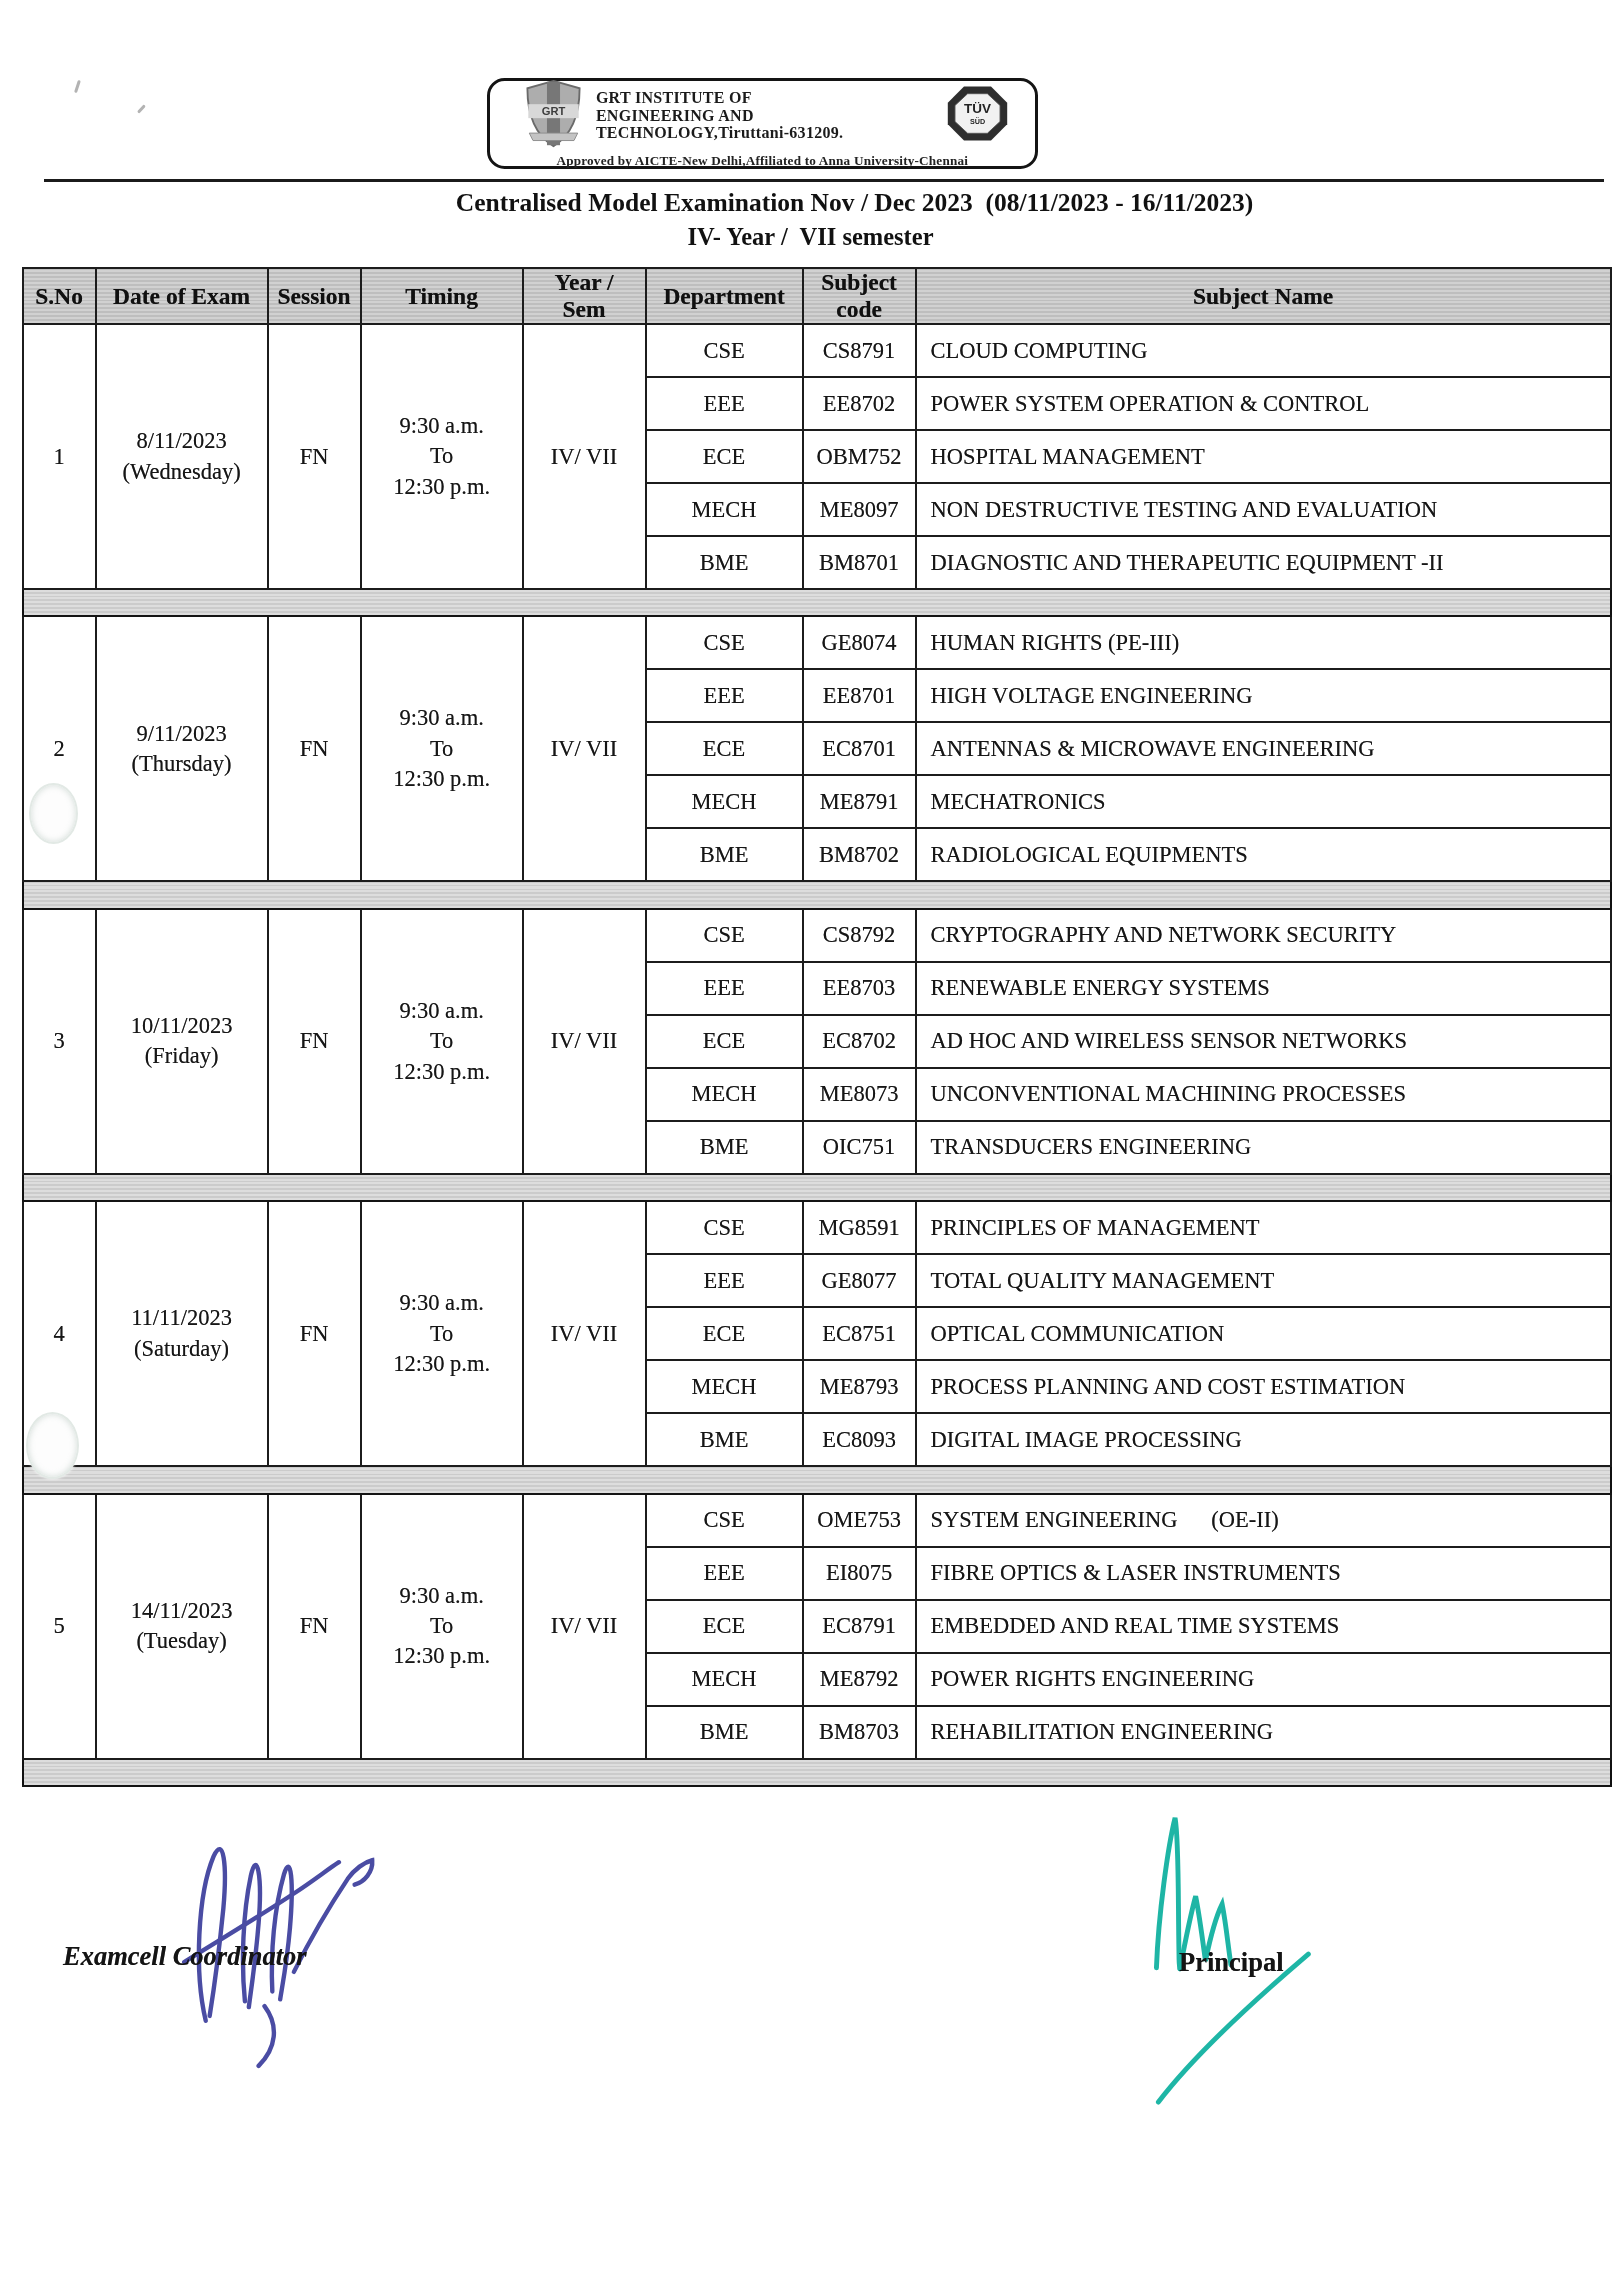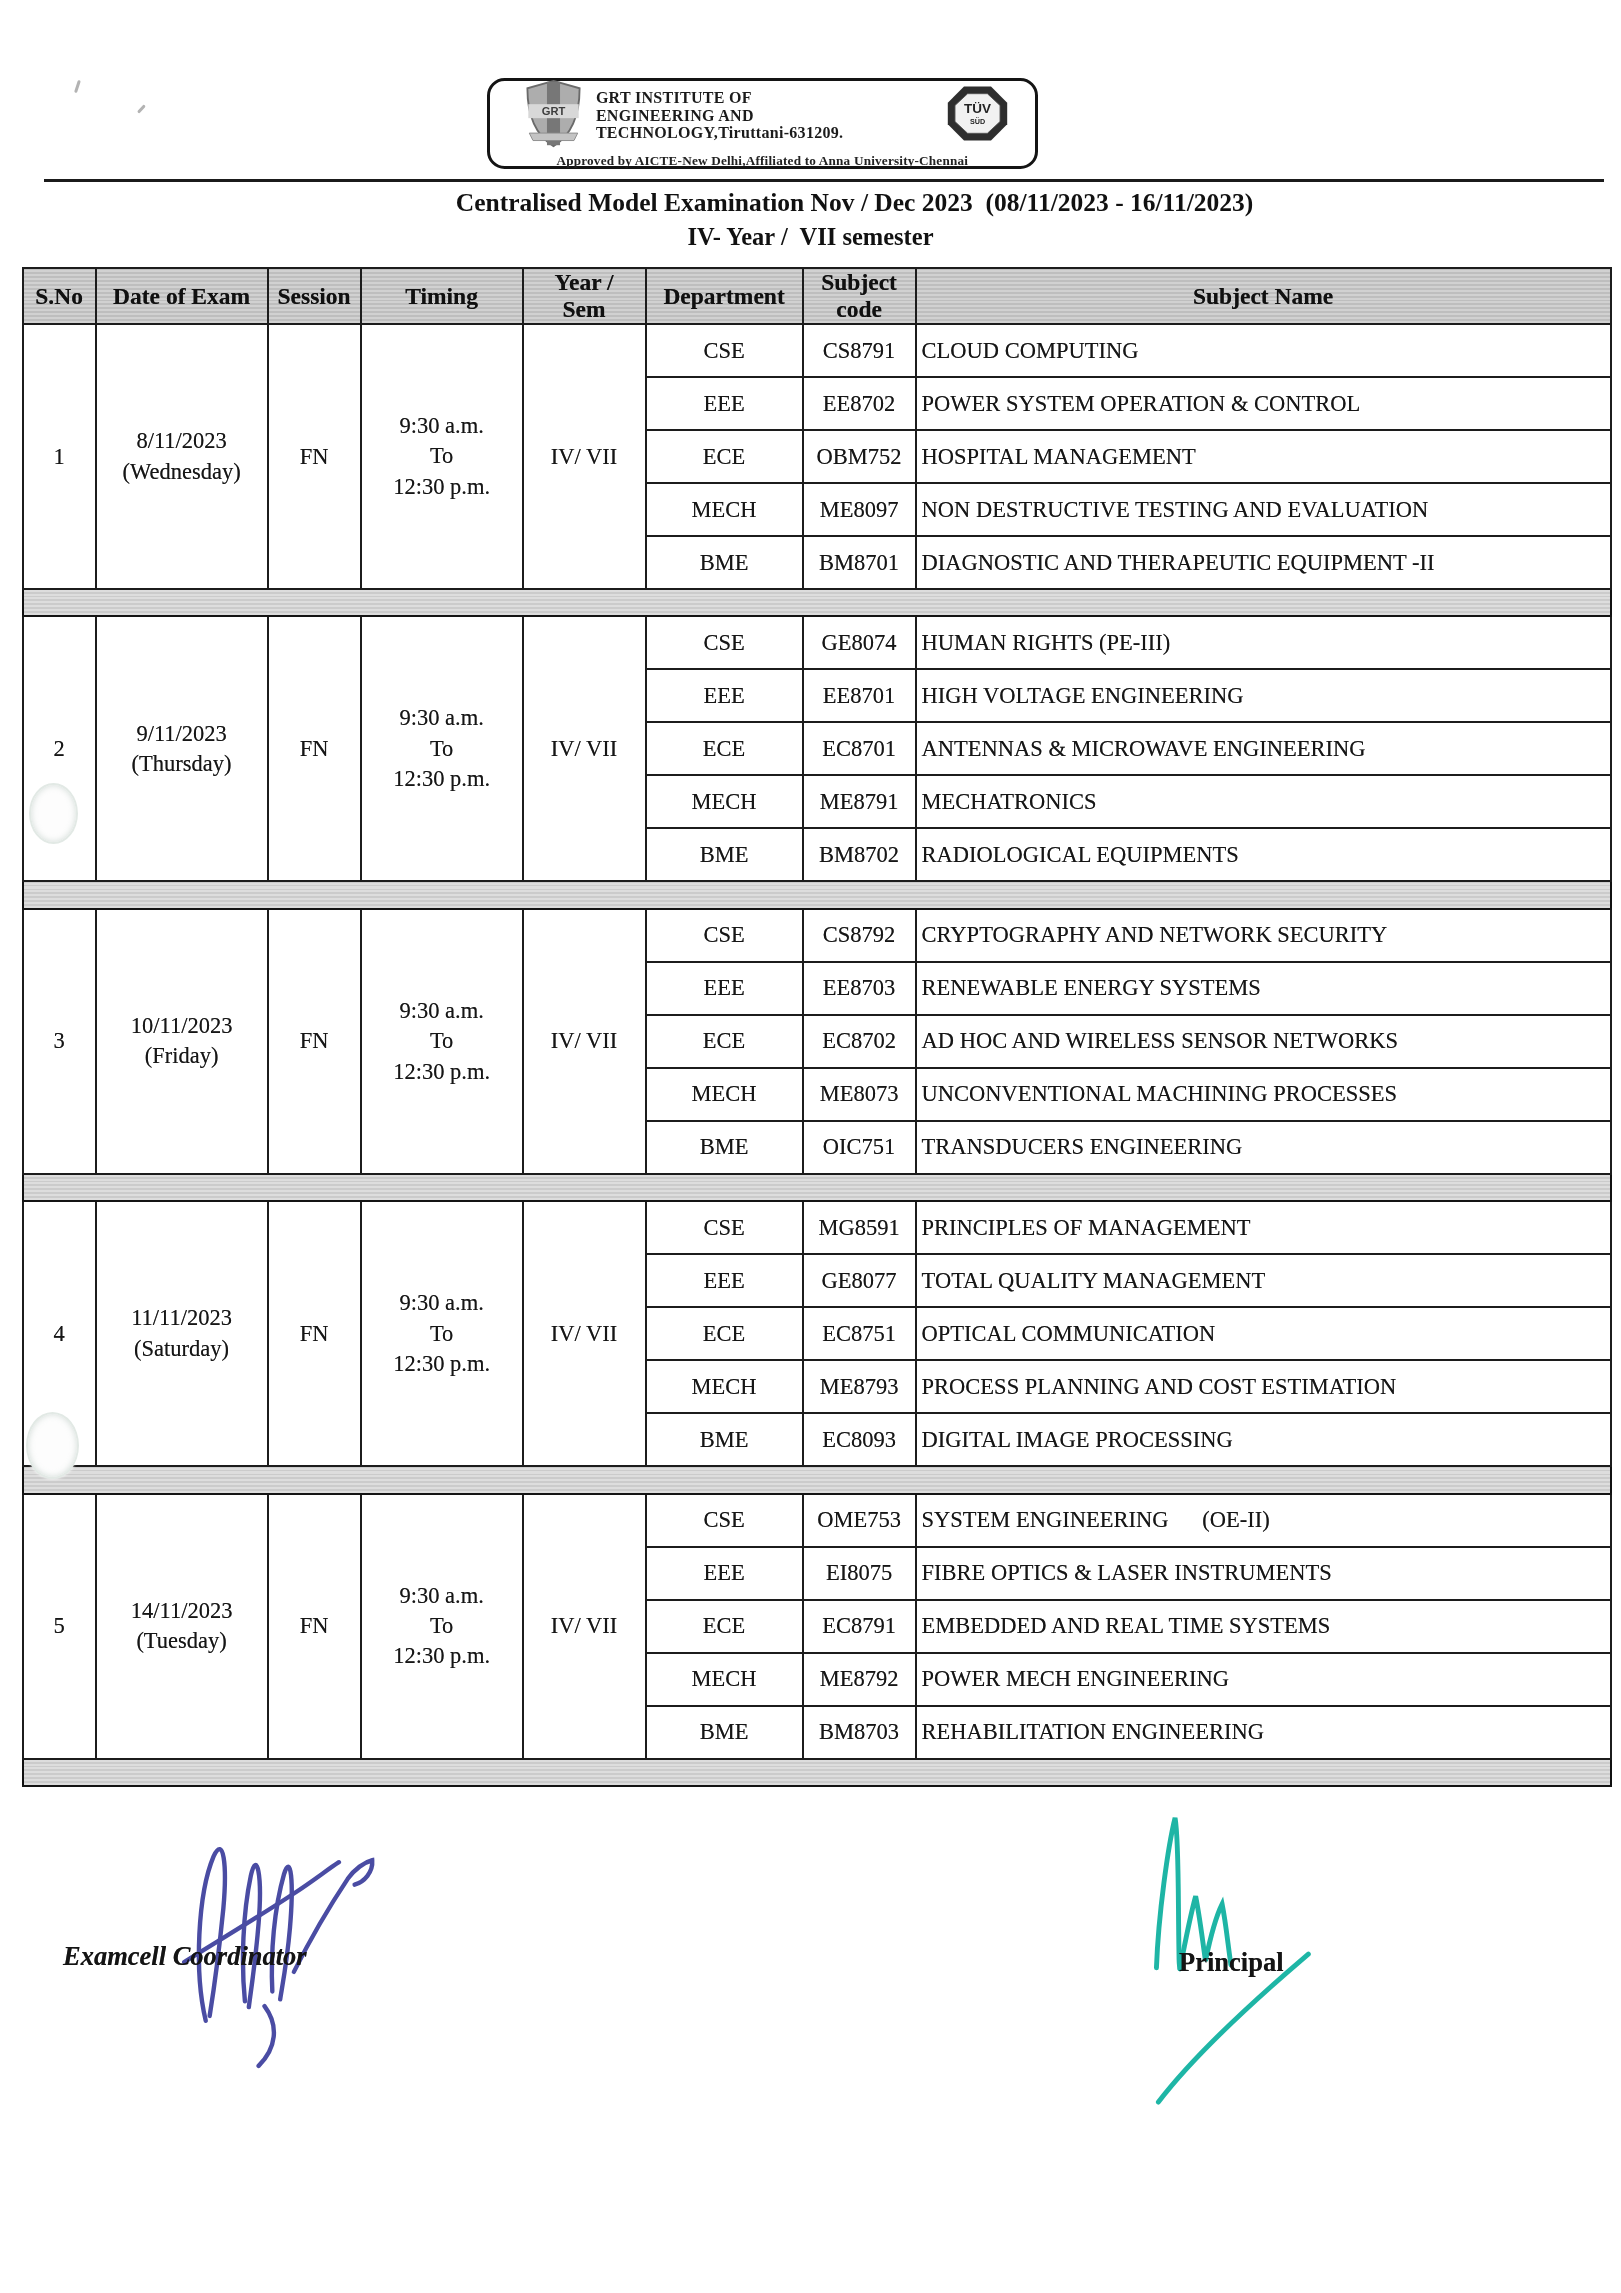--- a/index.html
+++ b/index.html
@@ -45,21 +45,21 @@
     font-size:22.5px;
   }
   .exam th, .exam td { border:2px solid #1c1c1c; text-align:center; vertical-align:middle; padding:0; text-shadow:0 0 0.4px rgba(0,0,0,.55); }
   .exam thead tr { height:54px; }
   .exam th {
     background:#c8c8c8;
     background-image:repeating-linear-gradient(0deg, rgba(255,255,255,.16) 0 2px, rgba(0,0,0,.05) 2px 3.9px);
     font-weight:bold; font-size:23.5px; white-space:pre-line; line-height:1.15; color:#101010;
   }
   tr.sub { height:53px; }
-  td.name { text-align:left; padding-left:5px; white-space:pre-wrap; }
+  td.name { text-align:left; padding-left:14px; white-space:pre-wrap; }
   tr.sub td.brk { border-top:2.9px solid #141414; }
   .two-line { line-height:1.35; }
   .timing { line-height:1.35; }
   tr.sep { height:27.4px; }
   tr.sep td {
     border-left:none; border-right:none;
     border-top:2.9px solid #141414; border-bottom:2.9px solid #141414;
     background:#d3d3d3;
     background-image:repeating-linear-gradient(0deg, rgba(255,255,255,.22) 0 2px, rgba(0,0,0,.04) 2px 3.9px);
   }
@@ -298,21 +298,21 @@
           <td class="brk name">FIBRE OPTICS &amp; LASER INSTRUMENTS</td>
         </tr>
       <tr class="sub">
           <td class="brk">ECE</td>
           <td class="brk">EC8791</td>
           <td class="brk name">EMBEDDED AND REAL TIME SYSTEMS</td>
         </tr>
       <tr class="sub">
           <td class="brk">MECH</td>
           <td class="brk">ME8792</td>
-          <td class="brk name">POWER MECH ENGINEERING</td>
+          <td class="brk name">POWER RIGHTS ENGINEERING</td>
         </tr>
       <tr class="sub">
           <td class="brk">BME</td>
           <td class="brk">BM8703</td>
           <td class="brk name">REHABILITATION ENGINEERING</td>
         </tr>
       <tr class="sep">
           <td colspan="8"></td>
         </tr>
 

